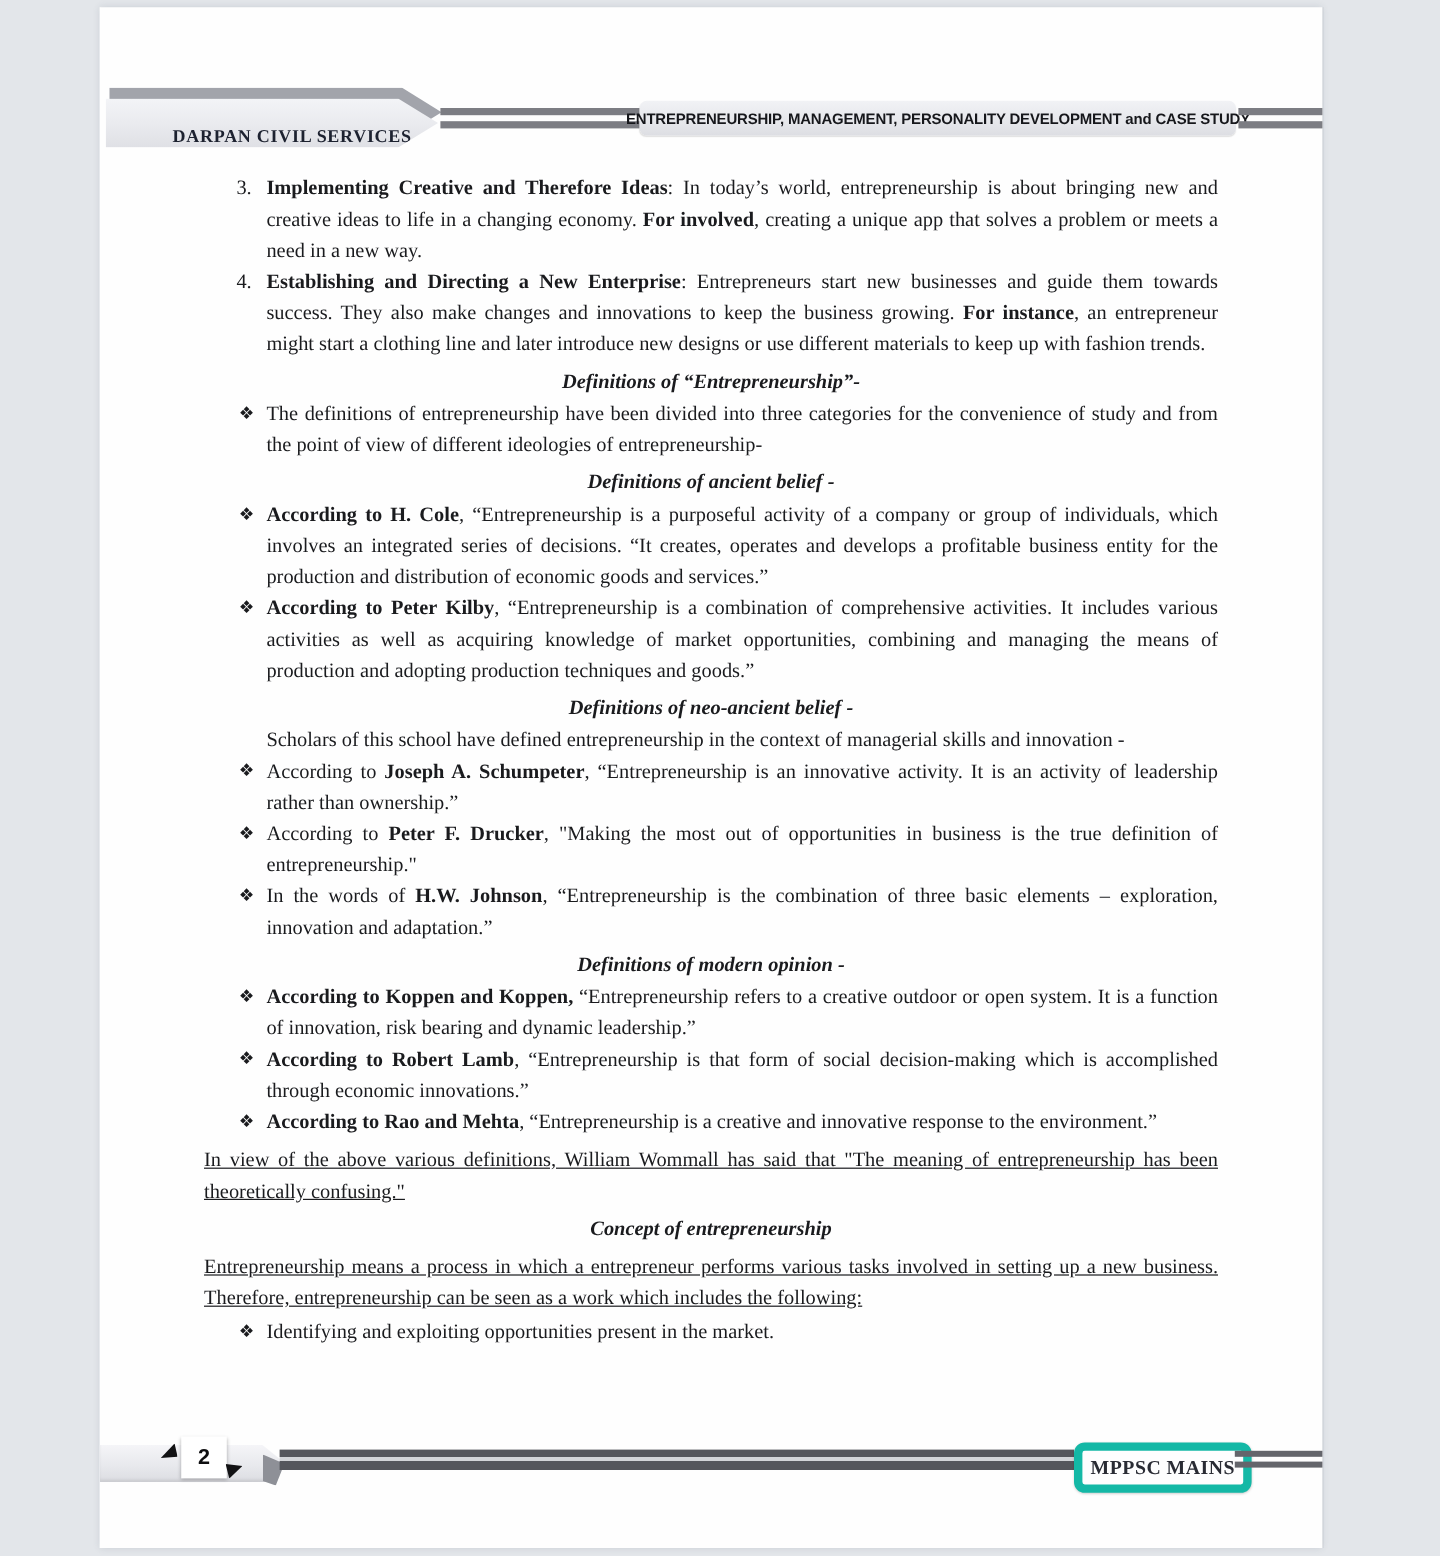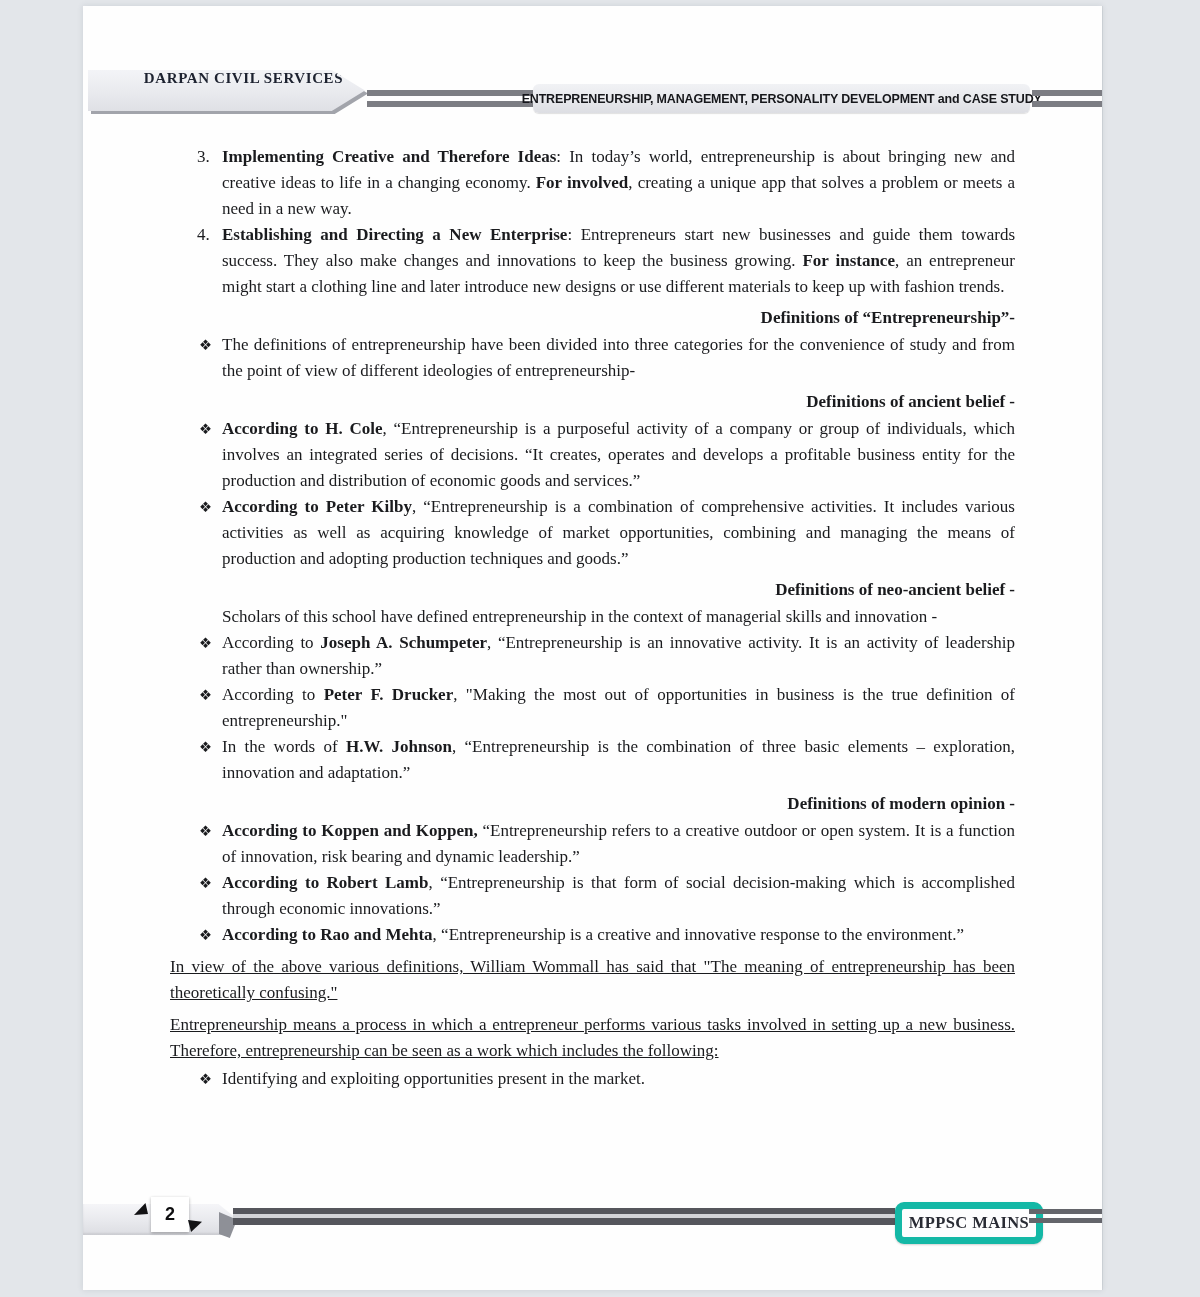--- a/index.html
+++ b/index.html
@@ -15,24 +15,24 @@
   }
 
   
   .brand-banner{position:absolute;left:5px;top:64px;width:277px;height:41px;}
   .brand-banner .shadow{
     position:absolute;left:3px;top:3px;width:100%;height:100%;
     background:#a2a4ab;
     clip-path:polygon(0 0,88% 0,100% 50%,88% 100%,0 100%);
   }
   .brand-banner .face{
-    position:absolute;left:0;top:0;width:100%;height:100%;
+    position:absolute;left:0;top:12px;width:100%;height:100%;
     background:linear-gradient(180deg,#f3f4f7 0%,#e9eaee 55%,#dfe0e5 100%);
     clip-path:polygon(0 0,88% 0,100% 50%,88% 100%,0 100%);
-    display:flex;align-items:flex-start;justify-content:center;
+    display:flex;align-items:flex-end;justify-content:center;
   }
   .brand-banner .face span{
     font-family:"Liberation Serif",serif;font-weight:bold;font-size:15px;
     letter-spacing:.6px;color:#1d2230;padding-left:34px;white-space:nowrap;
   }
   .hrule{position:absolute;height:6px;background:#7c7d83;}
   .hrule.l1{left:284px;top:84px;width:166px;}
   .hrule.l2{left:284px;top:95px;width:166px;}
   .hrule.r1{left:949px;top:84px;width:70px;}
   .hrule.r2{left:949px;top:95px;width:70px;}
@@ -53,21 +53,21 @@
     font-size:17px;line-height:26px;color:#1a1b1e;
   }
   .block{position:relative;text-align:justify;}
   .numbered,.bullet,.para-indent{padding-left:52px;}
   .para-indent-sm{padding-left:28px;}
   .numbered .num-marker{position:absolute;left:27px;top:0;}
   .bullet .bullet-marker{
     position:absolute;left:29px;top:0;font-size:14.5px;color:#1a1b1e;
     font-family:"DejaVu Sans",sans-serif;line-height:26px;
   }
-  .heading{font-weight:bold;text-align:right;margin-top:5px;margin-bottom:1px;}
+  .heading{font-weight:bold;text-align:center;margin-top:5px;margin-bottom:1px;font-style:italic;}
   .paragraph{margin-top:6px;margin-bottom:2px;text-decoration:underline;}
   b{font-weight:bold;}
 
   
   .pagenum-strip{
     position:absolute;left:0;top:1198px;width:154px;height:31px;
     background:linear-gradient(180deg,#f5f5f8 0%,#e8e9ed 55%,#dcdde2 100%);
     clip-path:polygon(0 0,88% 0,100% 48%,92% 100%,0 100%);
     box-shadow:inset 0 -2px 2px rgba(0,0,0,.08);
   }
@@ -182,20 +182,23 @@
         <span class="bullet-marker">❖</span>
         <div class="txt"><b>According to Robert Lamb</b><span>, “Entrepreneurship is that form of social decision-making which is accomplished through economic innovations.”</span></div>
       </div>
       <div class="block bullet">
         <span class="bullet-marker">❖</span>
         <div class="txt"><b>According to Rao and Mehta</b><span>, “Entrepreneurship is a creative and innovative response to the environment.”</span></div>
       </div>
       <div class="block paragraph">
         <div class="txt"><span>In view of the above various definitions, William Wommall has said that "The meaning of entrepreneurship has been theoretically confusing."</span></div>
       </div>
+      <div class="block heading">
+        <div class="txt"><b>Concept of entrepreneurship</b></div>
+      </div>
       <div class="block paragraph">
         <div class="txt"><span>Entrepreneurship means a process in which a entrepreneur performs various tasks involved in setting up a new business. Therefore, entrepreneurship can be seen as a work which includes the following:</span></div>
       </div>
       <div class="block bullet">
         <span class="bullet-marker">❖</span>
         <div class="txt"><span>Identifying and exploiting opportunities present in the market.</span></div>
       </div>
     </main>
 
   <div>

